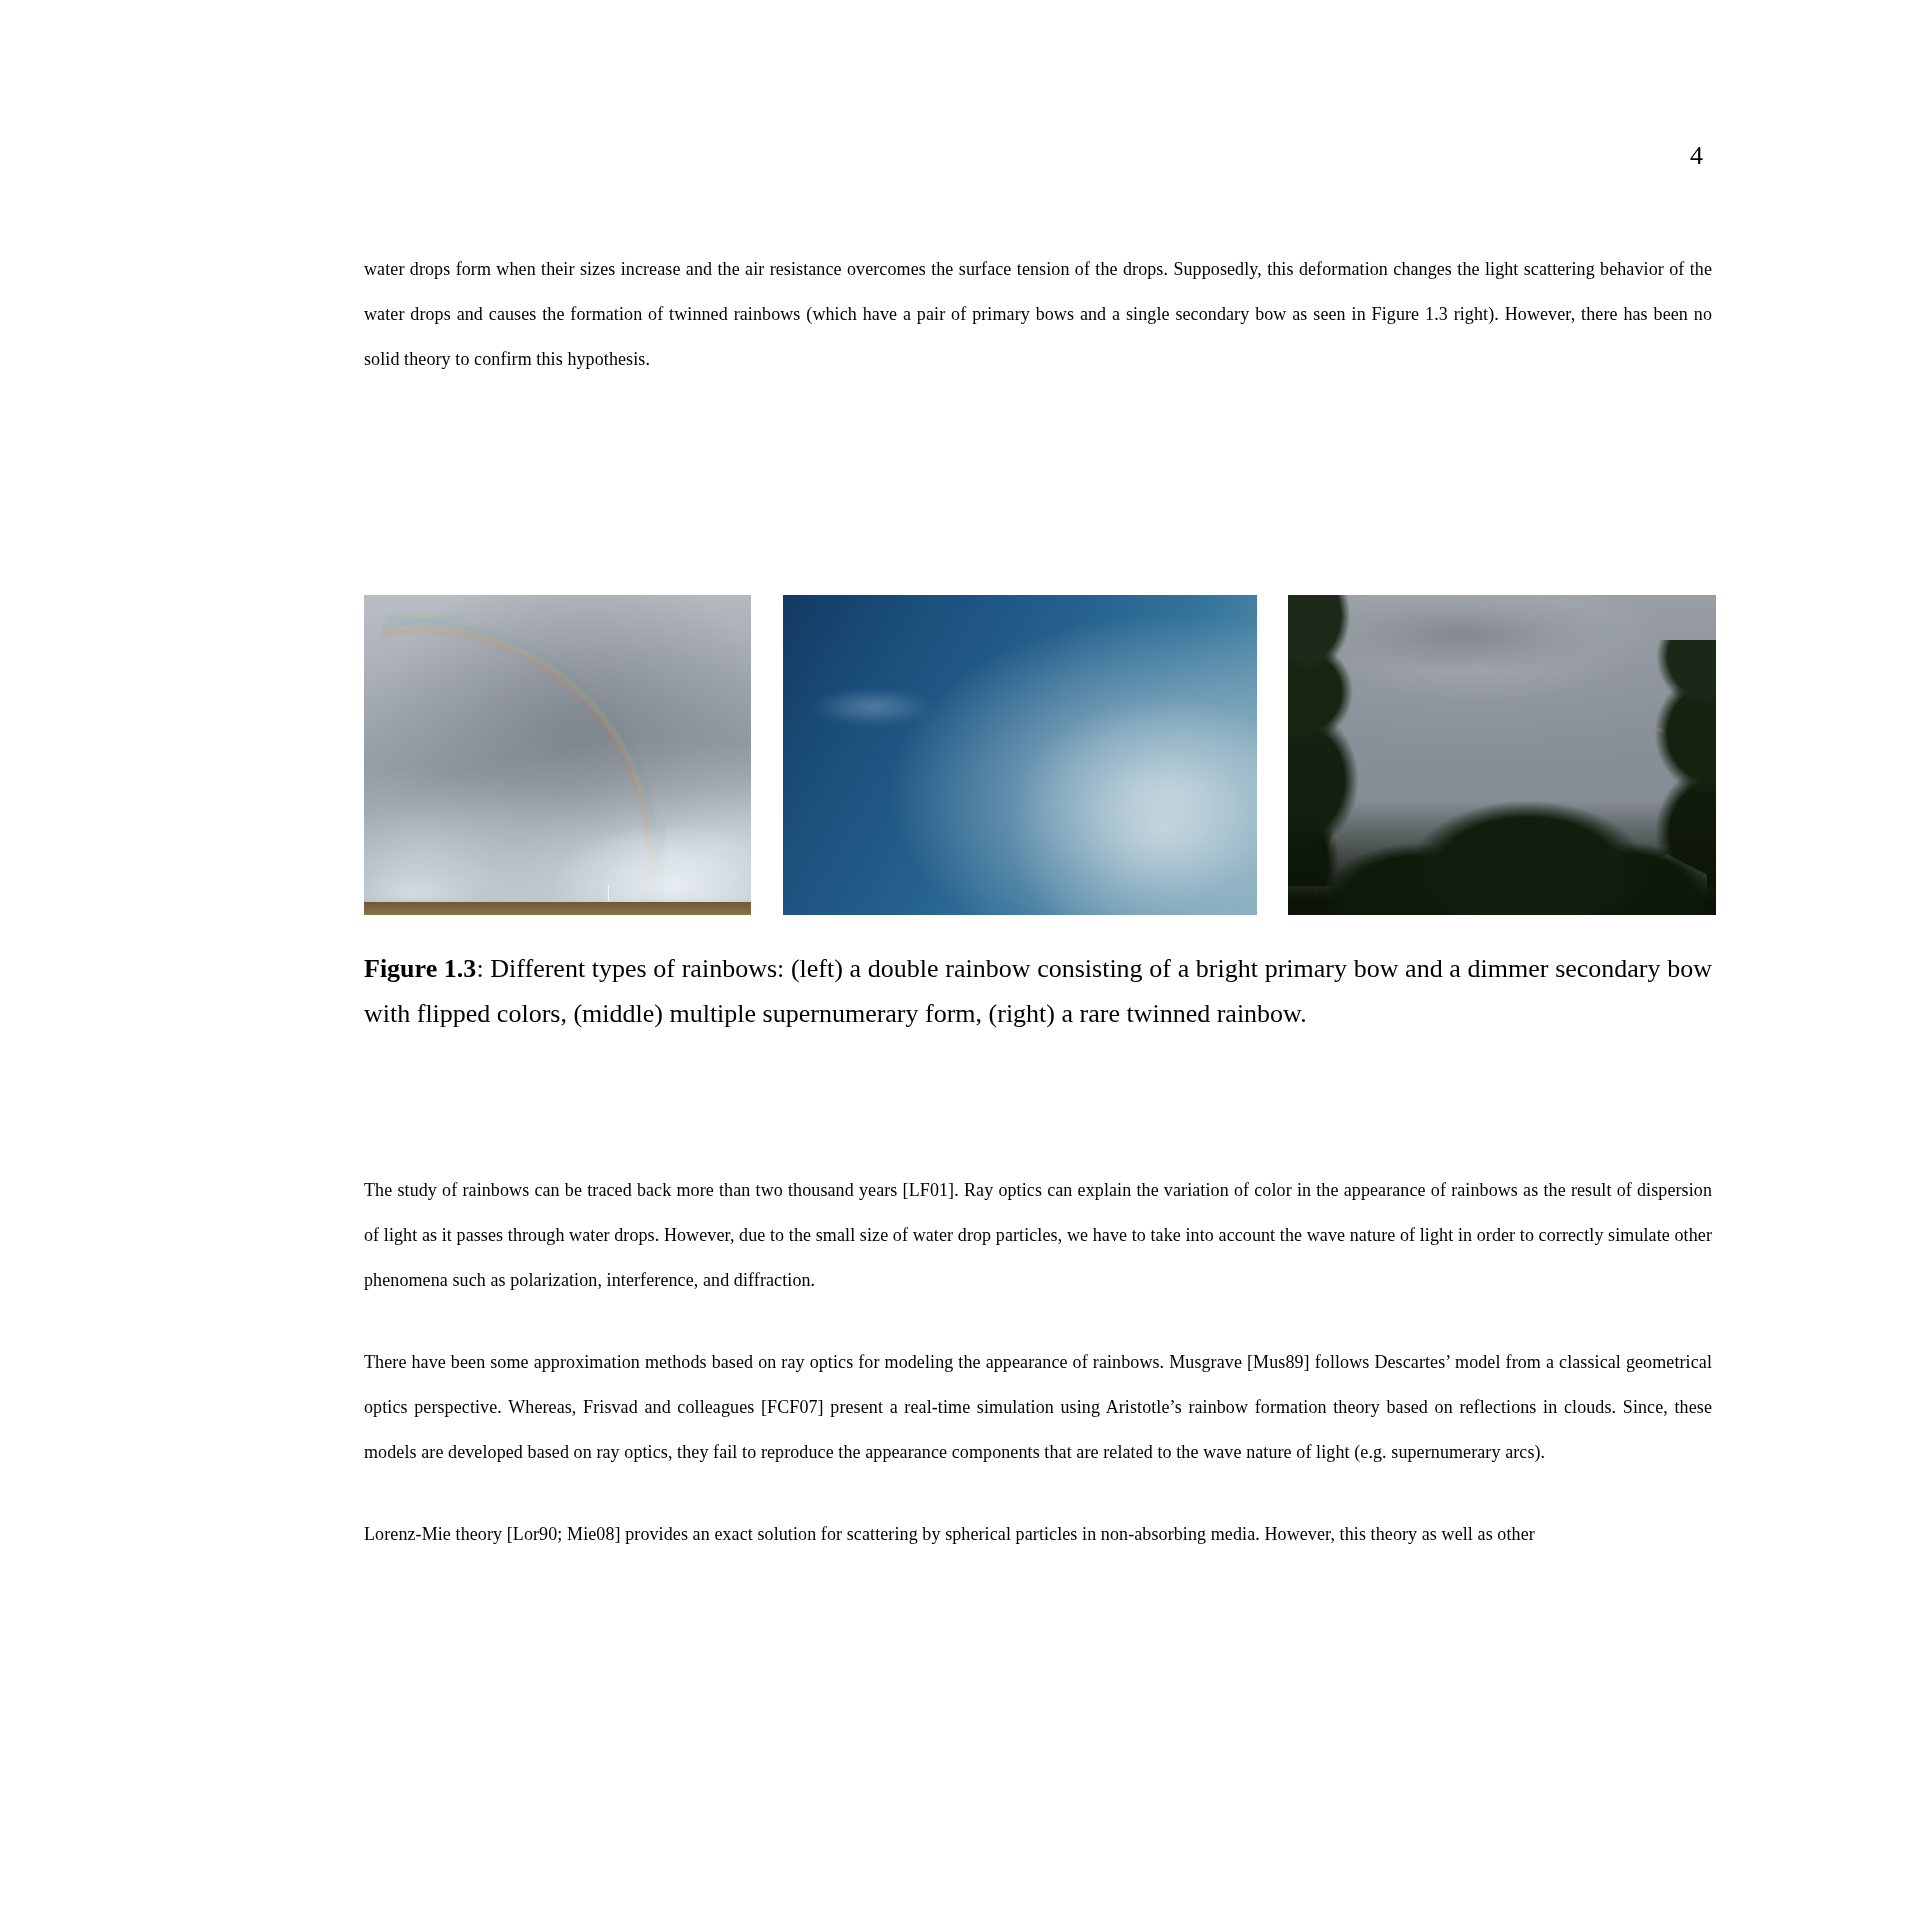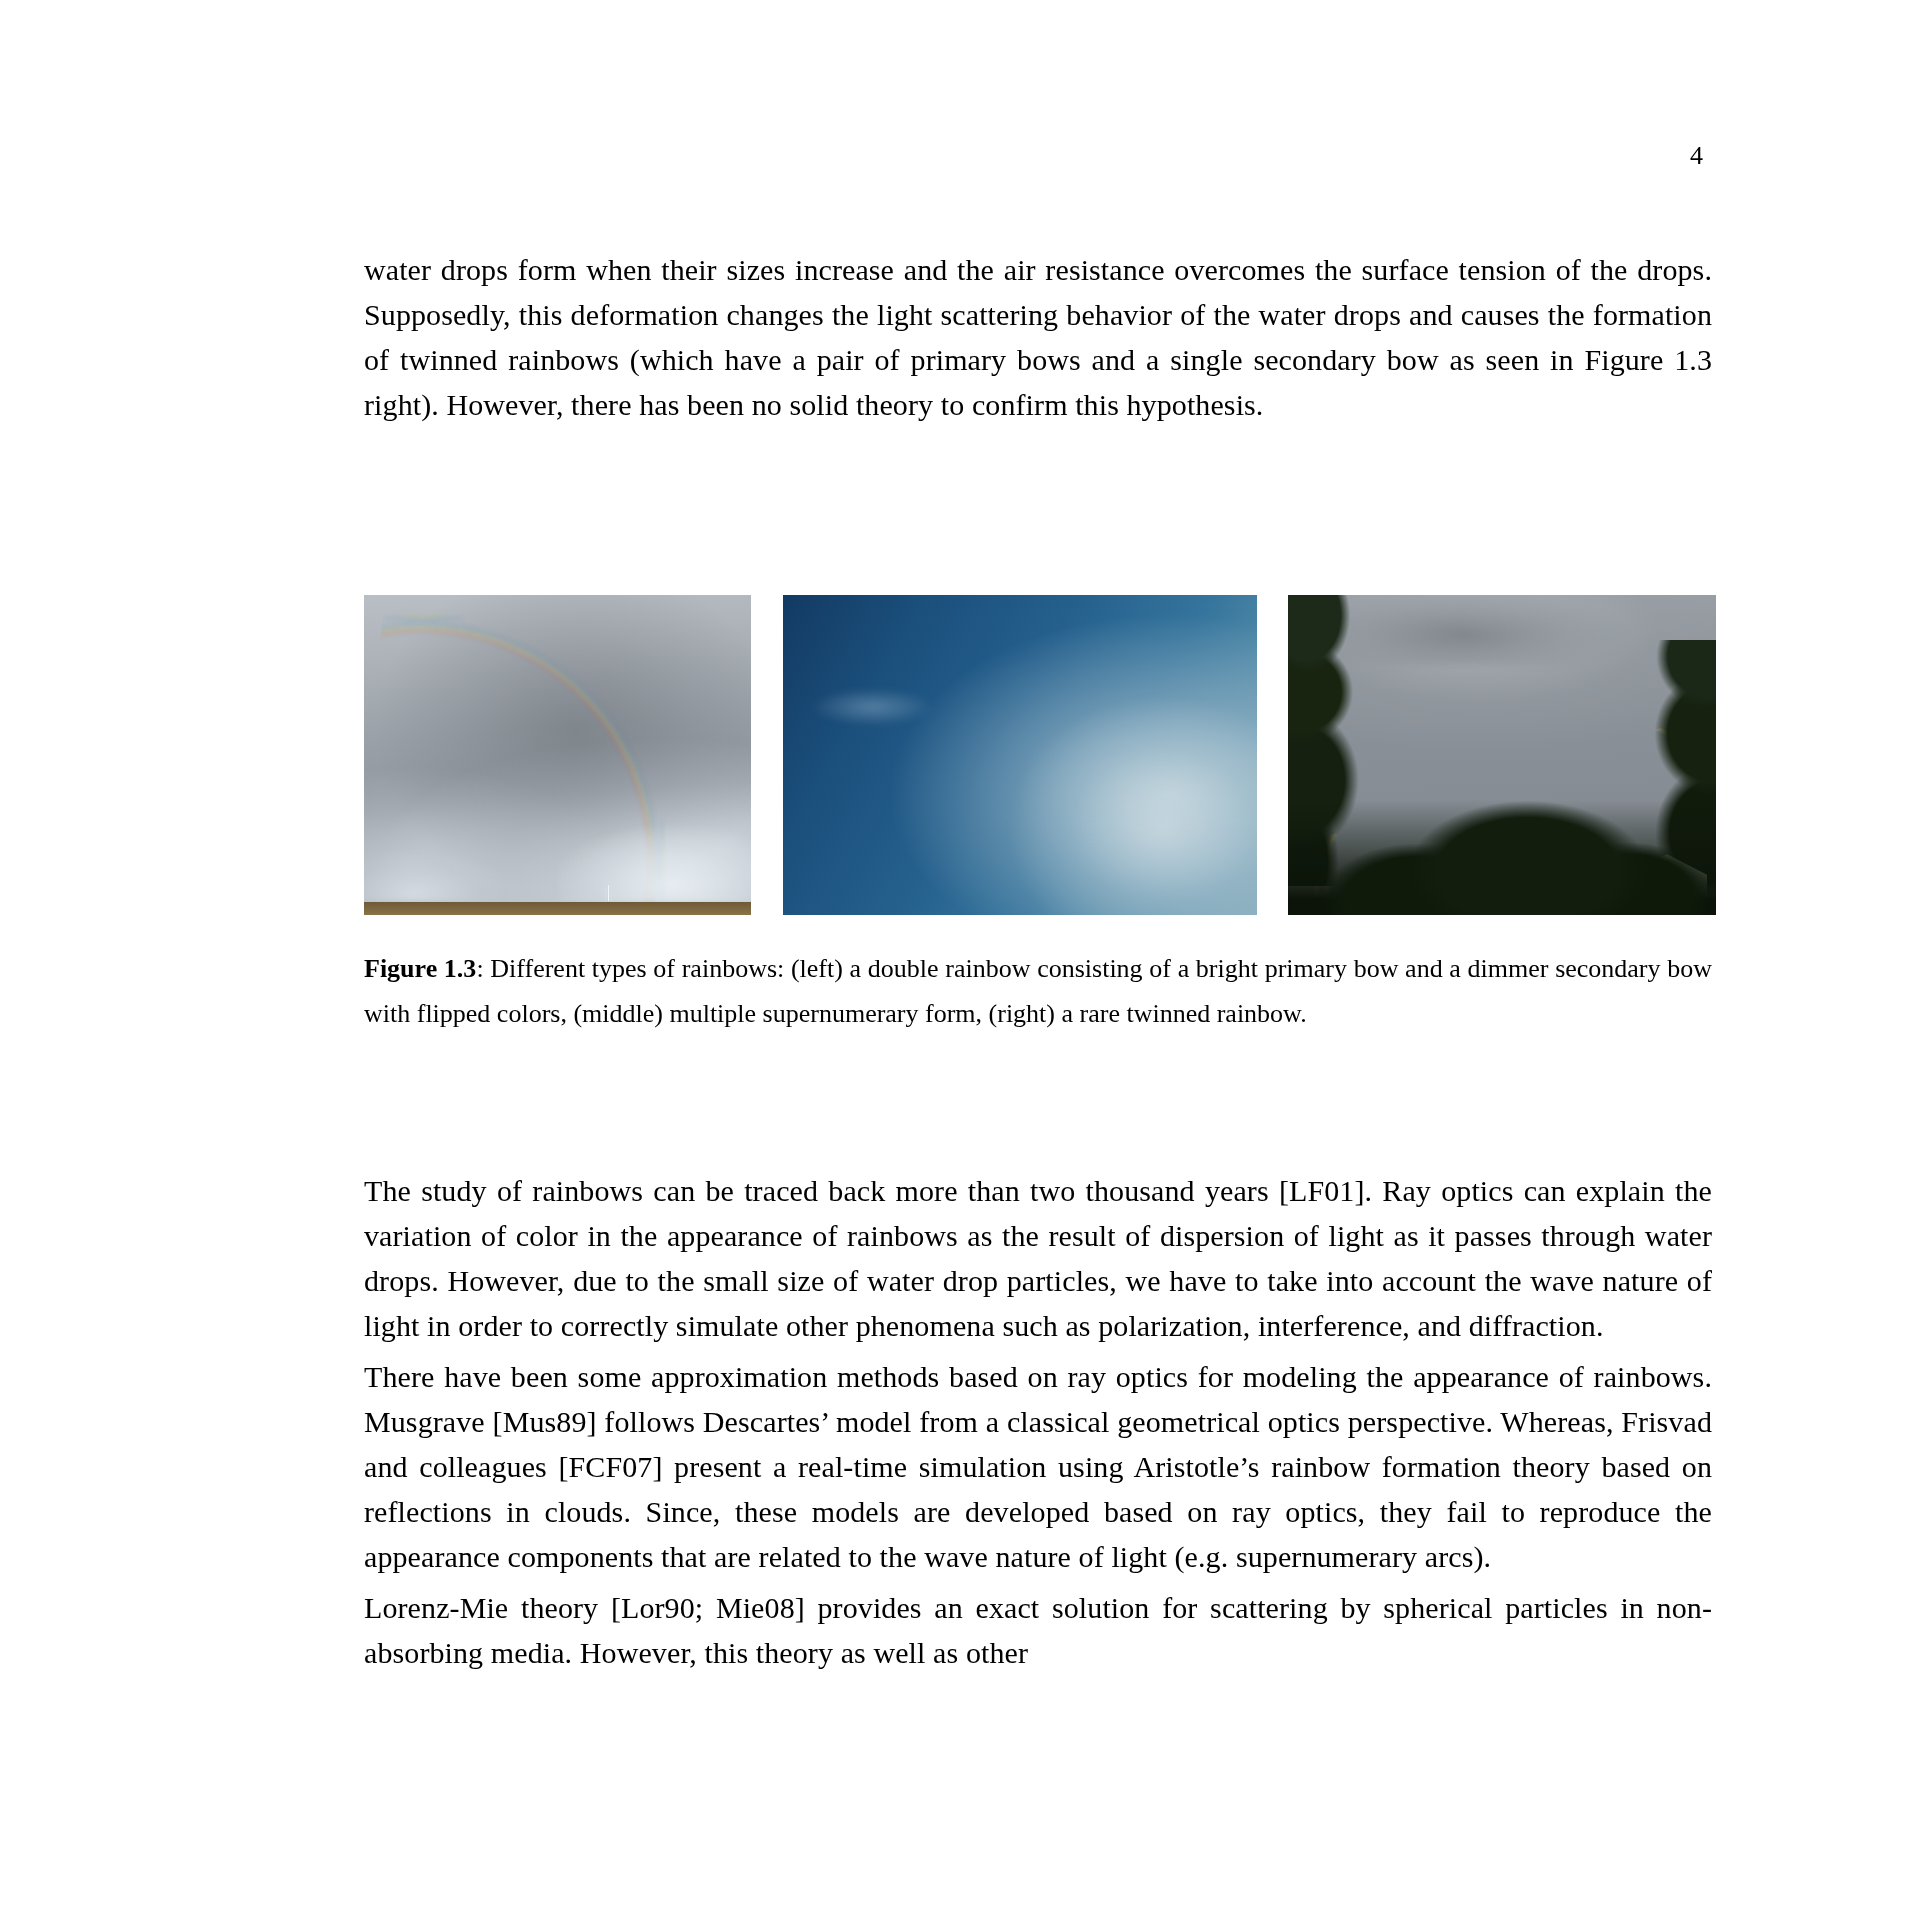--- a/index.html
+++ b/index.html
@@ -37,28 +37,28 @@
   
   .textblock {
     position: absolute;
     left: 364px;
     top: 247px;
     width: 1348px;
   }
 
   p.body {
     margin: 0 0 0 0;
-    font-size: 30px;
+    font-size: 18px;
     line-height: 45px;
     text-align: justify;
     text-justify: inter-word;
     hyphens: manual;
     letter-spacing: 0.1px;
   }
-  p.body.gap-small { margin-top: 6px; }
+  p.body.gap-small { margin-top: 37px; }
 
   
   .figure {
     position: absolute;
     left: 364px;
     top: 595px;
     width: 1352px;
   }
   .figure-row {
     display: flex;

